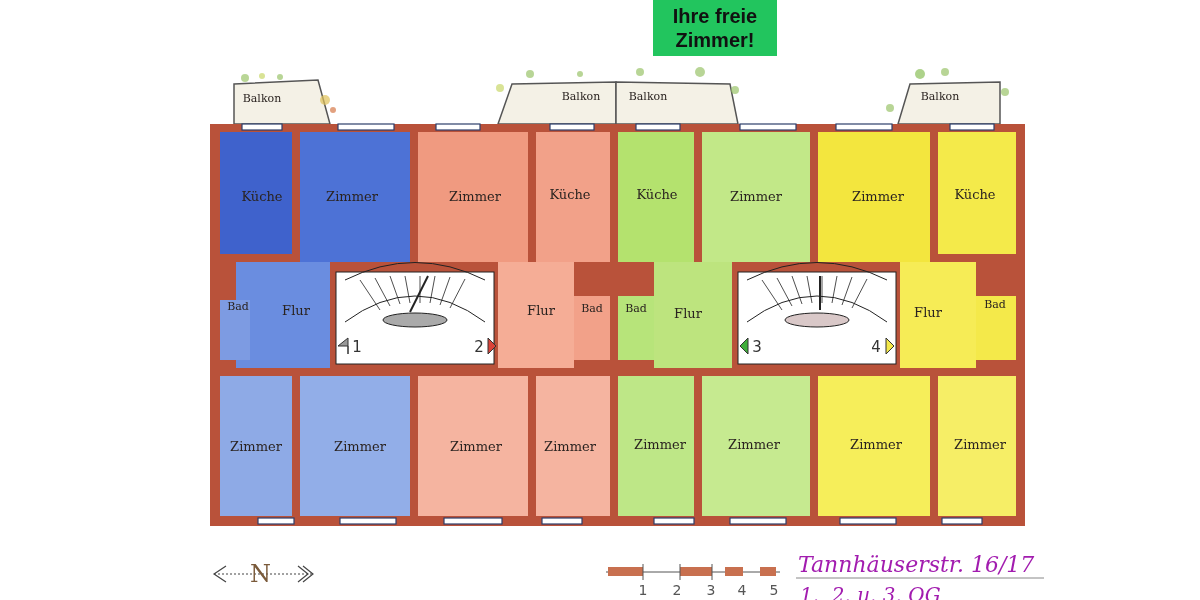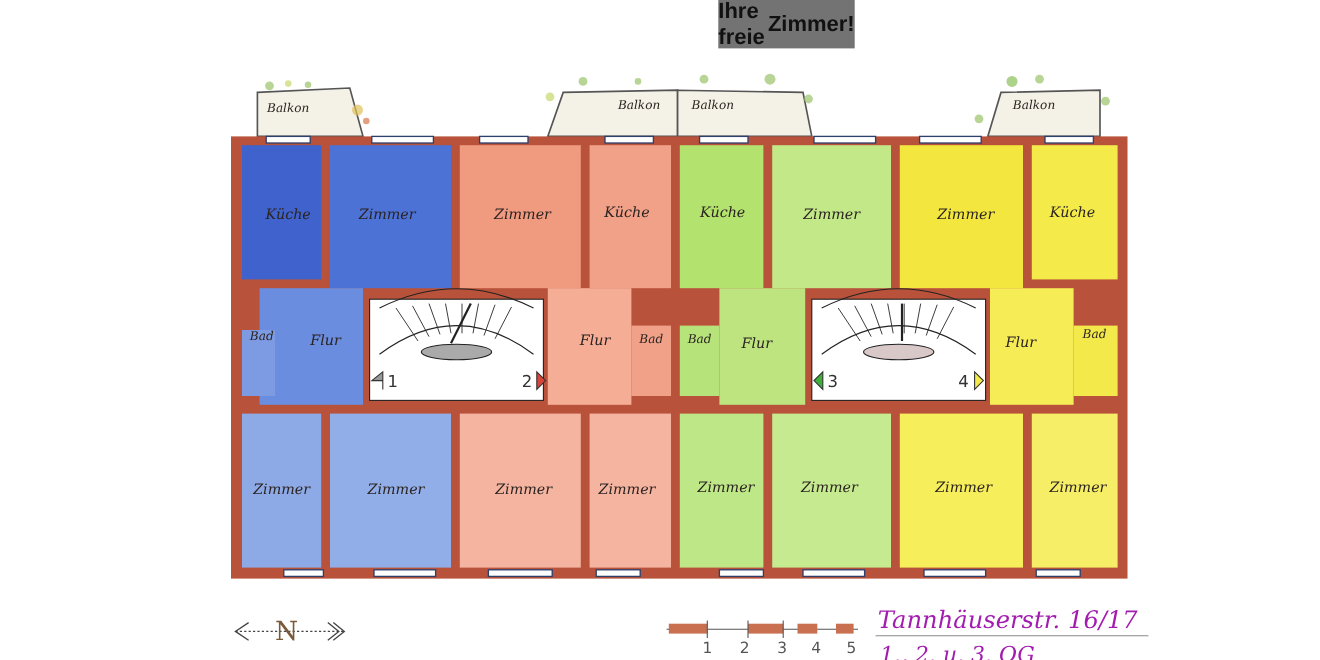--- a/index.html
+++ b/index.html
@@ -1,21 +1,21 @@
 <!DOCTYPE html>
 <html><head>
 <meta charset="utf-8">
 <style>
   html,body{margin:0;padding:0;background:#ffffff;}
   body{width:1200px;height:600px;position:relative;overflow:hidden;font-family:"DejaVu Sans",sans-serif;}
   .abs{position:absolute;}
-  .badge{left:653px;top:0;width:124px;height:44px;background:#737373;display:flex;align-items:center;justify-content:center;}
+  .badge{left:653px;top:0;width:124px;height:56px;background:#22c55e;display:flex;flex-direction:column;align-items:center;justify-content:center;}
   .badge span{font-family:"Liberation Sans",sans-serif;font-weight:bold;font-size:20px;line-height:24px;color:#111;}
   .plan{left:0;top:0;width:1200px;height:600px;}
-  .room-label{position:absolute;font-family:"DejaVu Serif",serif;font-style:italic;font-size:13px;color:#2a2320;transform:translate(-50%,-50%);white-space:nowrap;}
+  .room-label{position:absolute;font-family:"DejaVu Serif",serif;font-size:13px;color:#2a2320;transform:translate(-50%,-50%);white-space:nowrap;}
   .num-label{position:absolute;font-family:"DejaVu Sans",sans-serif;font-size:15px;color:#333;transform:translate(-50%,-50%);}
   .caption{font-family:"DejaVu Serif",serif;font-style:italic;color:#a21caf;}
   .scale-num{position:absolute;font-family:"DejaVu Sans",sans-serif;font-size:14px;color:#555;transform:translateX(-50%);}
 </style>
 </head>
 <body>
 
 <div class="abs badge">
   <span>Ihre freie</span>
   <span>Zimmer!</span>

